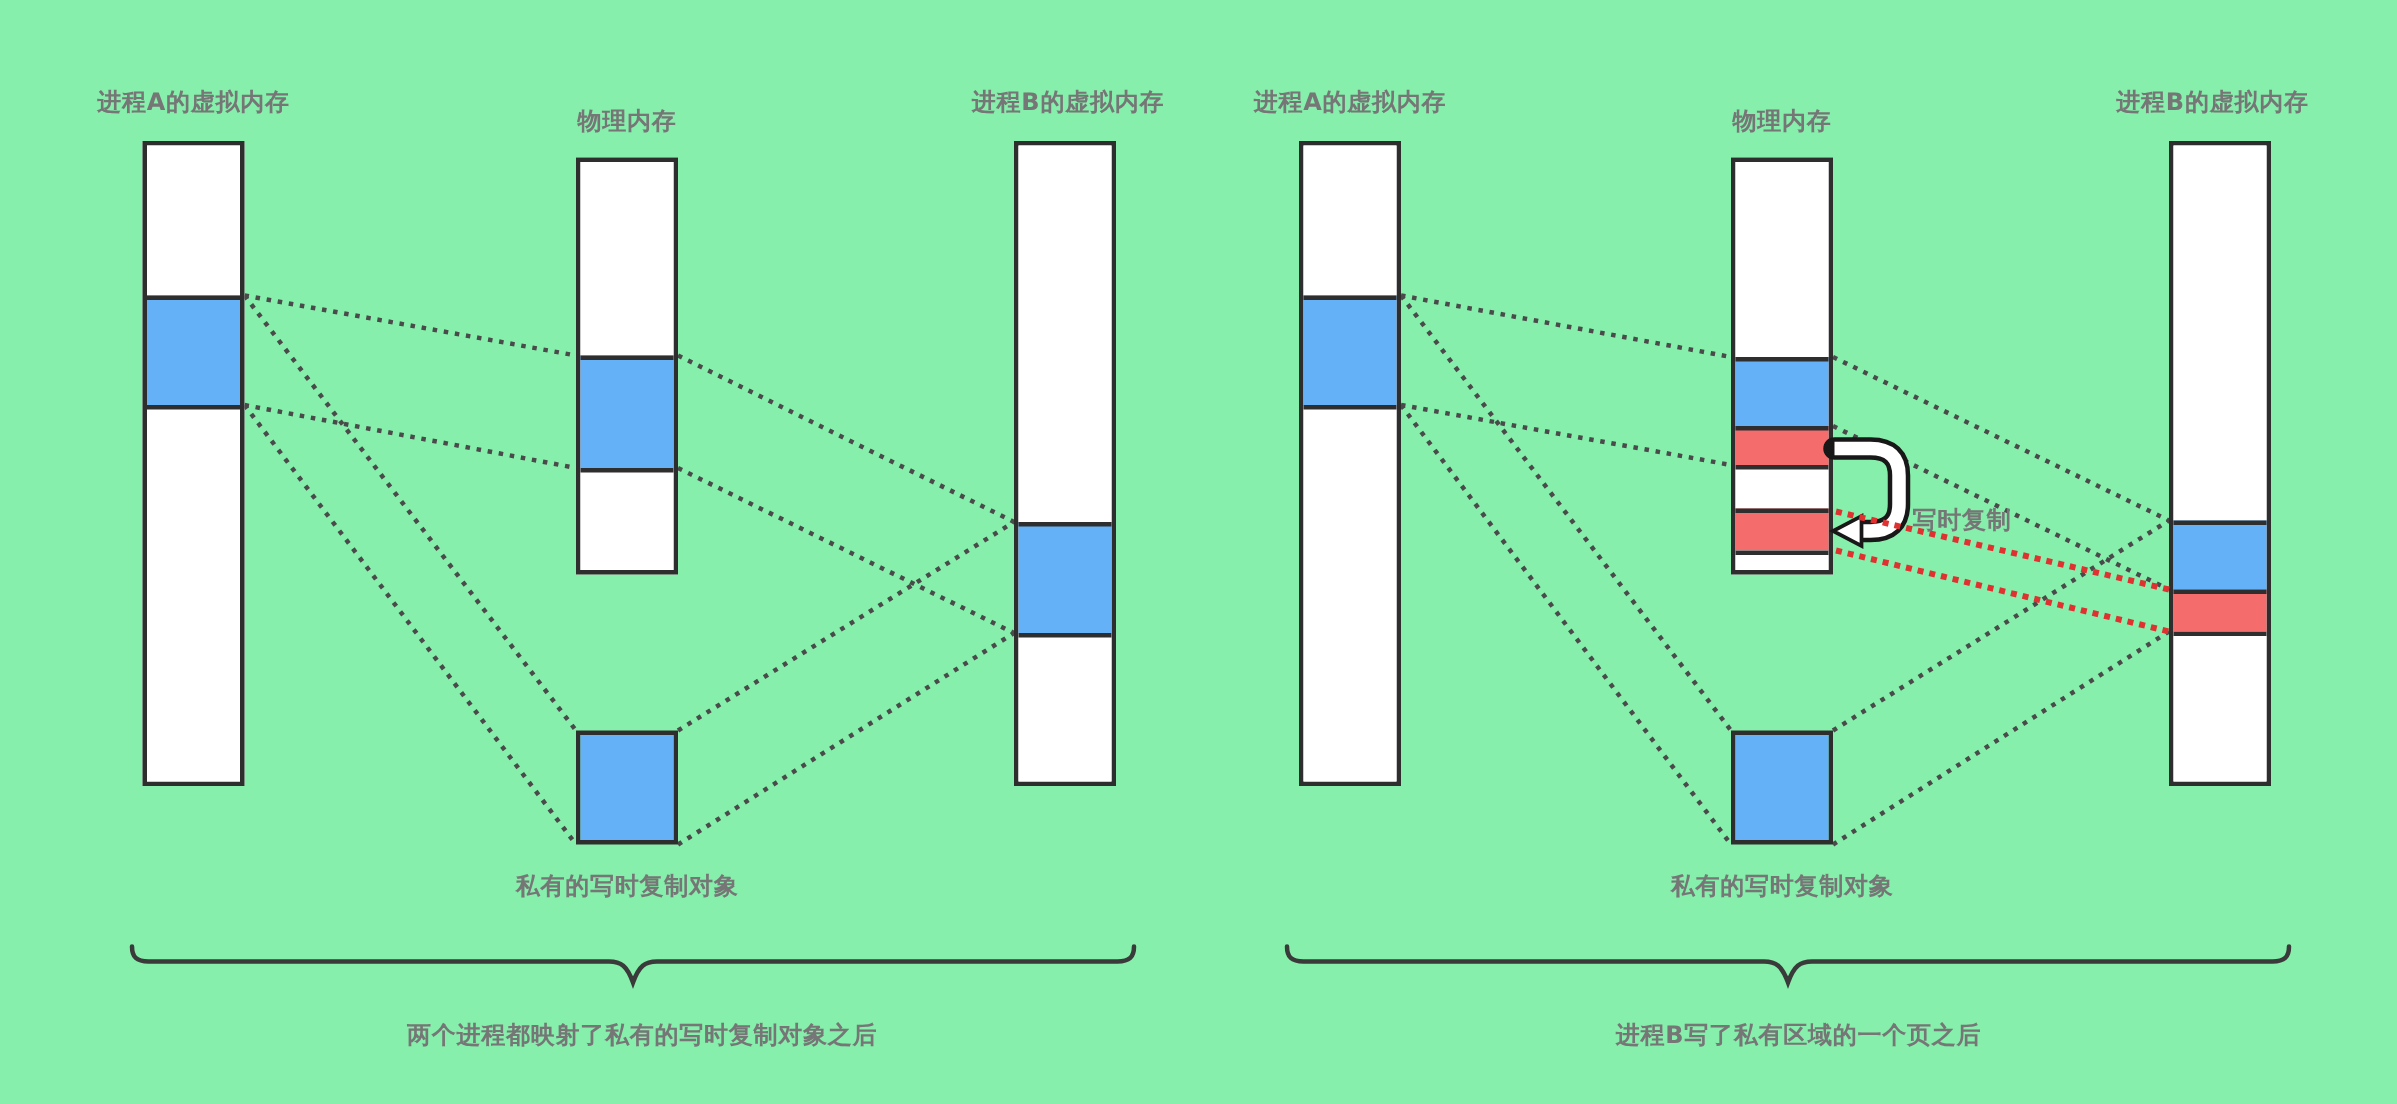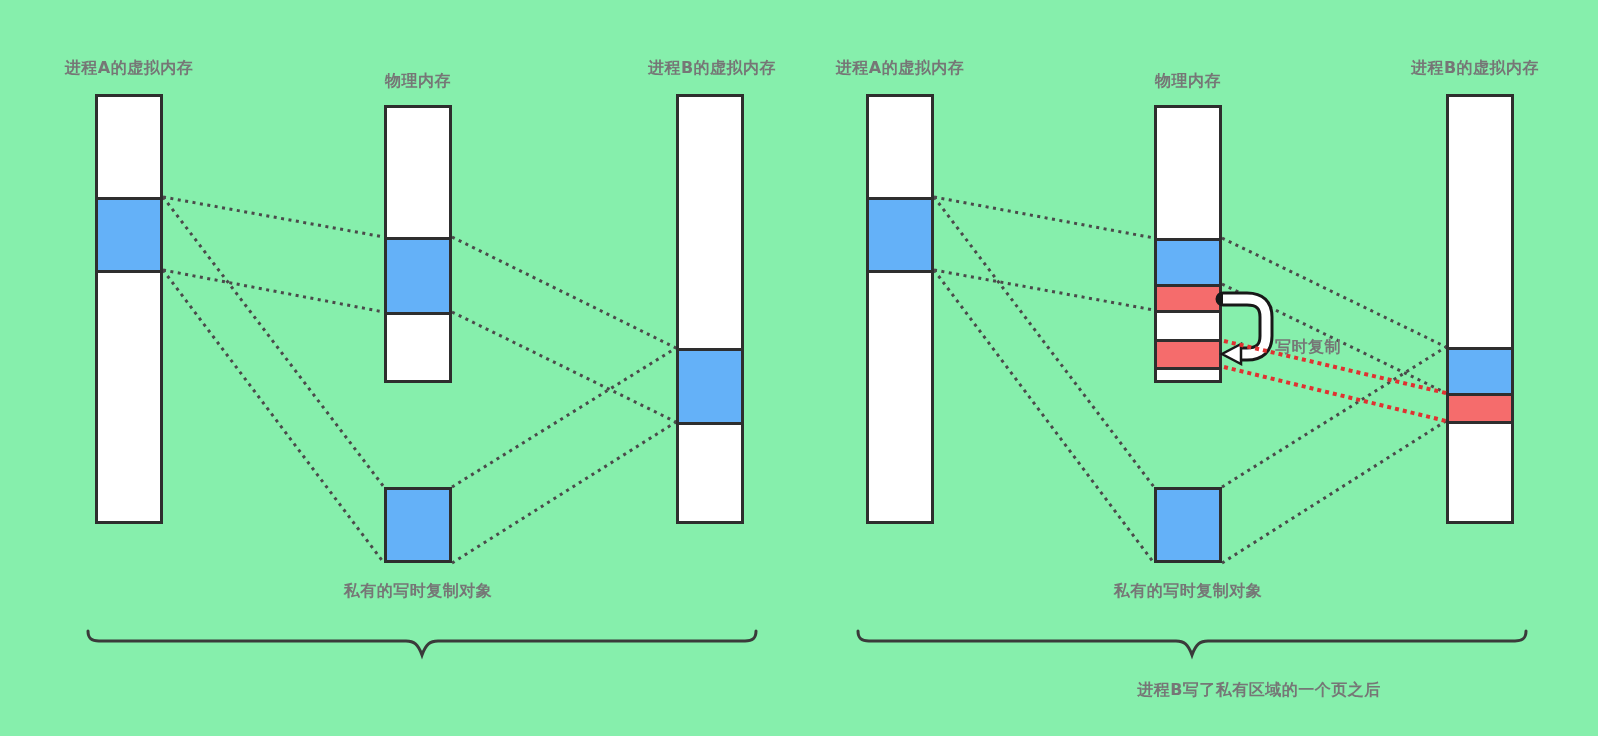--- a/index.html
+++ b/index.html
@@ -101,21 +101,22 @@
     </g>
 
     <path d="M 88 631 C 88 638 91 641 99 641 L 406 641 C 414 641 418 644 422 655 C 426 644 430 641 438 641 L 745 641 C 753 641 756 638 756 631" fill="none" stroke="#3a3a3a" stroke-width="3" stroke-linecap="round"></path>
     <path d="M 858 631 C 858 638 861 641 869 641 L 1176 641 C 1184 641 1188 644 1192 655 C 1196 644 1200 641 1208 641 L 1515 641 C 1523 641 1526 638 1526 631" fill="none" stroke="#3a3a3a" stroke-width="3" stroke-linecap="round"></path>
   </svg>
 
   <div class="lbl" style="left:129px;top:58px">进程A的虚拟内存</div>
   <div class="lbl" style="left:418px;top:71px">物理内存</div>
   <div class="lbl" style="left:712px;top:58px">进程B的虚拟内存</div>
   <div class="lbl" style="left:418px;top:581px">私有的写时复制对象</div>
+  <div class="lbl" style="left:428px;top:680px">两个进程都映射了私有的写时复制对象之后</div>
 
   <div class="lbl" style="left:900px;top:58px">进程A的虚拟内存</div>
   <div class="lbl" style="left:1188px;top:71px">物理内存</div>
   <div class="lbl" style="left:1475px;top:58px">进程B的虚拟内存</div>
   <div class="lbl" style="left:1188px;top:581px">私有的写时复制对象</div>
   <div class="lbl left-anchor" style="left:1275px;top:337px">写时复制</div>
-  <div class="lbl" style="left:1259px;top:680px">进程B写了私有区域的一个页之后</div>
+  <div class="lbl" style="left:1199px;top:680px">进程B写了私有区域的一个页之后</div>
 
 </div>
 
 </body></html>

